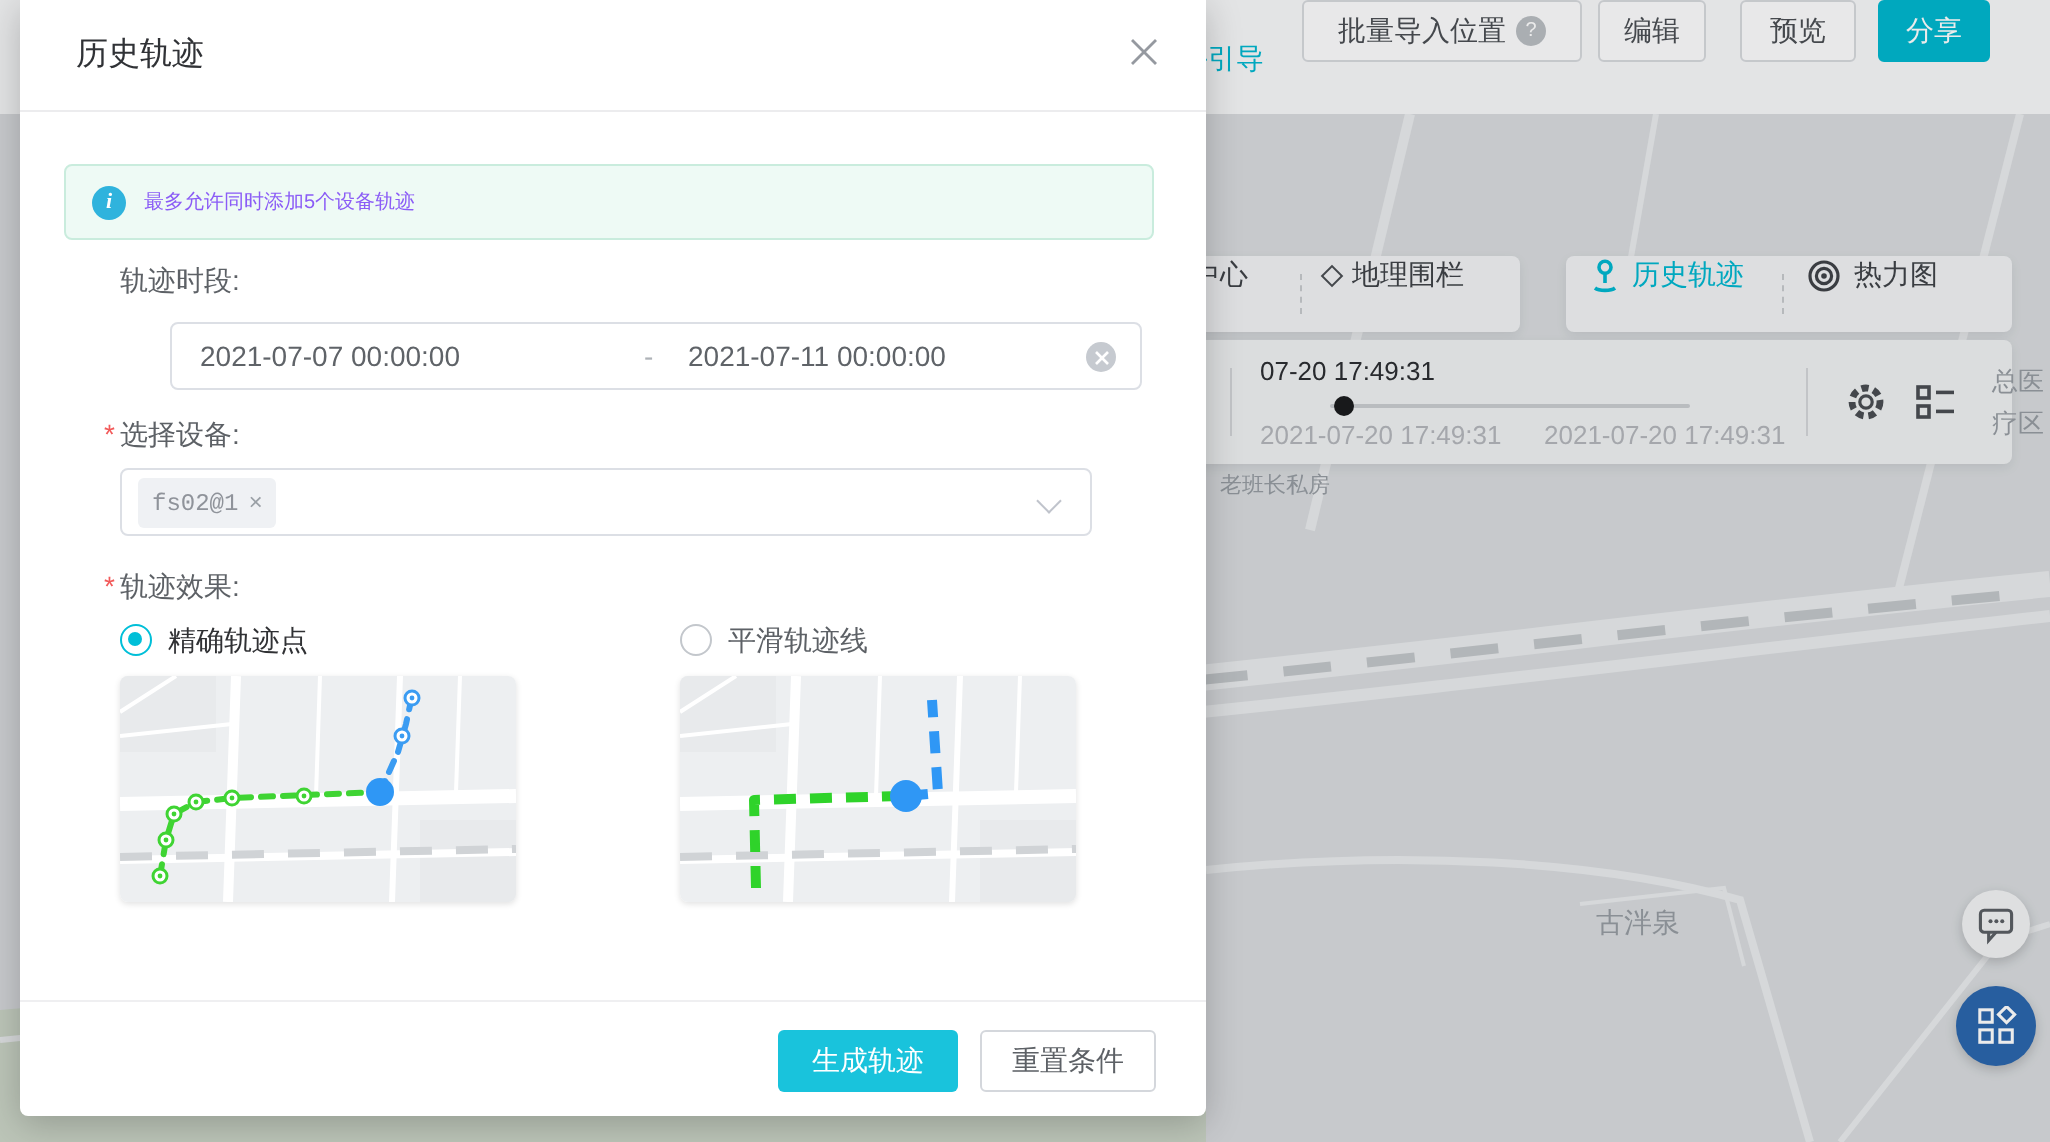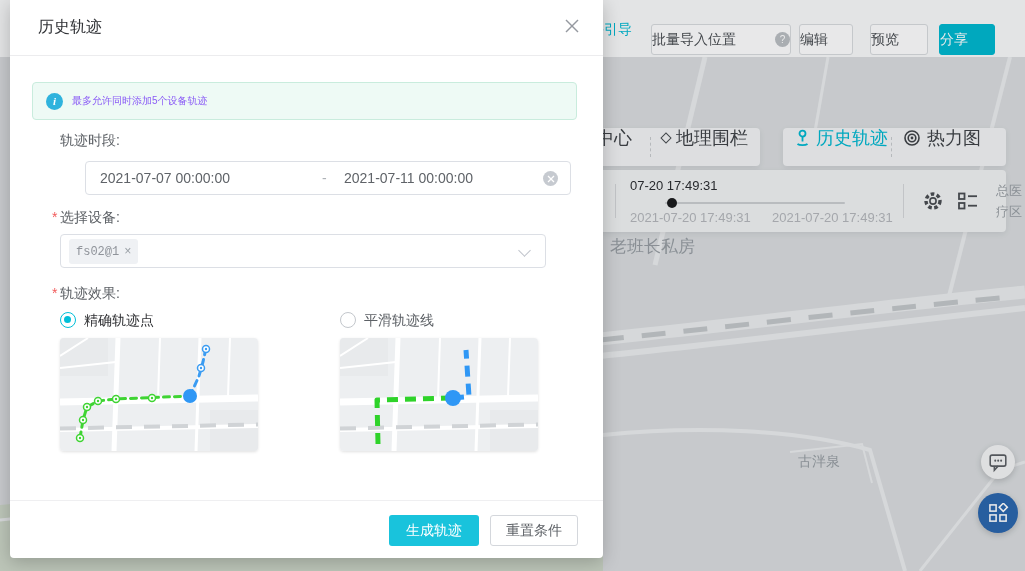--- a/index.html
+++ b/index.html
@@ -5,26 +5,26 @@
   * { margin:0; padding:0; box-sizing:border-box; }
   html,body { width:1025px; height:571px; }
   body { font-family:"Liberation Sans","DejaVu Sans",sans-serif; font-size:14px; }
   .stage { position:relative; width:1025px; height:571px; overflow:hidden; background:#d8dbde; }
   .abs { position:absolute; }
 
   
   .map-svg { position:absolute; left:0; top:0; }
   .bg-header { position:absolute; left:0; top:0; width:1025px; height:57px; background:#f7f8f9; }
   .guide-link { position:absolute; left:576px; top:21px; color:#00b7d0; font-size:14px; white-space:nowrap; cursor:pointer; }
-  .bg-btn { position:absolute; top:24px; height:31px; border:1px solid #d6d9dd; background:#fcfcfd; border-radius:3px; color:#4b4f54; font-size:14px; display:flex; align-items:center; justify-content:space-between; gap:5px; cursor:pointer; }
+  .bg-btn { position:absolute; top:0; height:31px; border:1px solid #d6d9dd; background:#fcfcfd; border-radius:3px; color:#4b4f54; font-size:14px; display:flex; align-items:center; justify-content:center; gap:5px; cursor:pointer; }
   .q-icon { width:15px; height:15px; border-radius:50%; background:#b9bdc2; color:#fff; font-size:10px; line-height:15px; text-align:center; }
   .bg-btn.primary { background:#00b7cf; border-color:#00b7cf; color:#fff; }
 
   .tab-panel { position:absolute; top:128px; height:38px; background:#f0f1f3; border-radius:4px; box-shadow:0 2px 6px rgba(0,0,0,.07); }
-  .tab-item { position:absolute; top:0; height:20px; display:flex; align-items:center; gap:6px; color:#3f4348; font-size:18px; cursor:pointer; white-space:nowrap; }
+  .tab-item { position:absolute; top:0; height:20px; display:flex; align-items:center; gap:6px; color:#3f4348; font-size:14px; cursor:pointer; white-space:nowrap; }
   .tab-item.active { color:#00b7d0; }
   .tab-divider { position:absolute; top:9px; height:20px; width:0; border-left:1px dashed #c6c9cd; }
   .diamond { width:8px; height:8px; border:1.5px solid #4a4e53; transform:rotate(45deg); }
 
   .timeline-panel { position:absolute; left:598px; top:170px; width:408px; height:62px; background:#eef0f1; border-radius:4px; box-shadow:0 2px 6px rgba(0,0,0,.07); }
   .tl-vline { position:absolute; top:14px; width:0; height:34px; border-left:1px solid #d3d5d8; }
   .tl-current { position:absolute; left:32px; top:8px; font-size:13px; color:#2c2e32; white-space:nowrap; }
   .tl-track { position:absolute; left:67px; top:32px; width:180px; height:2px; background:#c9ccd0; border-radius:1px; cursor:pointer; }
   .tl-dot { position:absolute; left:2px; top:-4px; width:10px; height:10px; border-radius:50%; background:#1b1c1e; cursor:pointer; }
   .tl-ts { position:absolute; top:40px; font-size:13px; color:#b3b6bb; white-space:nowrap; }
@@ -156,21 +156,21 @@
       <svg class="tl-icon" style="left:360px;top:22px;" width="20" height="18" viewBox="0 0 20 18">
         <g stroke="#4a4e53" stroke-width="1.8" fill="none">
           <rect x="1" y="1.5" width="5.5" height="5.5"></rect>
           <rect x="1" y="11" width="5.5" height="5.5"></rect>
           <path d="M10,4.2 H19"></path>
           <path d="M10,13.7 H19"></path>
         </g>
       </svg>
     </div>
 
-    <div class="map-label" style="left:610px;top:235px;font-size:17px;">老班长私房</div>
+    <div class="map-label" style="left:610px;top:235px;font-size:11px;">老班长私房</div>
     <div class="map-label" style="left:798px;top:453px;font-size:14px;">古泮泉</div>
     <div class="map-label" style="left:996px;top:182px;font-size:13px;">总医</div>
     <div class="map-label" style="left:996px;top:203px;font-size:13px;">疗区</div>
 
     <div class="fab chat">
       <svg width="22" height="24" viewBox="0 0 24 24">
         <g fill="none" stroke="#5b5f64" stroke-width="1.7">
           <rect x="3.5" y="4.5" width="17" height="12" rx="2"></rect>
           <path d="M8,16.5 V21 L12,16.5"></path>
         </g>

